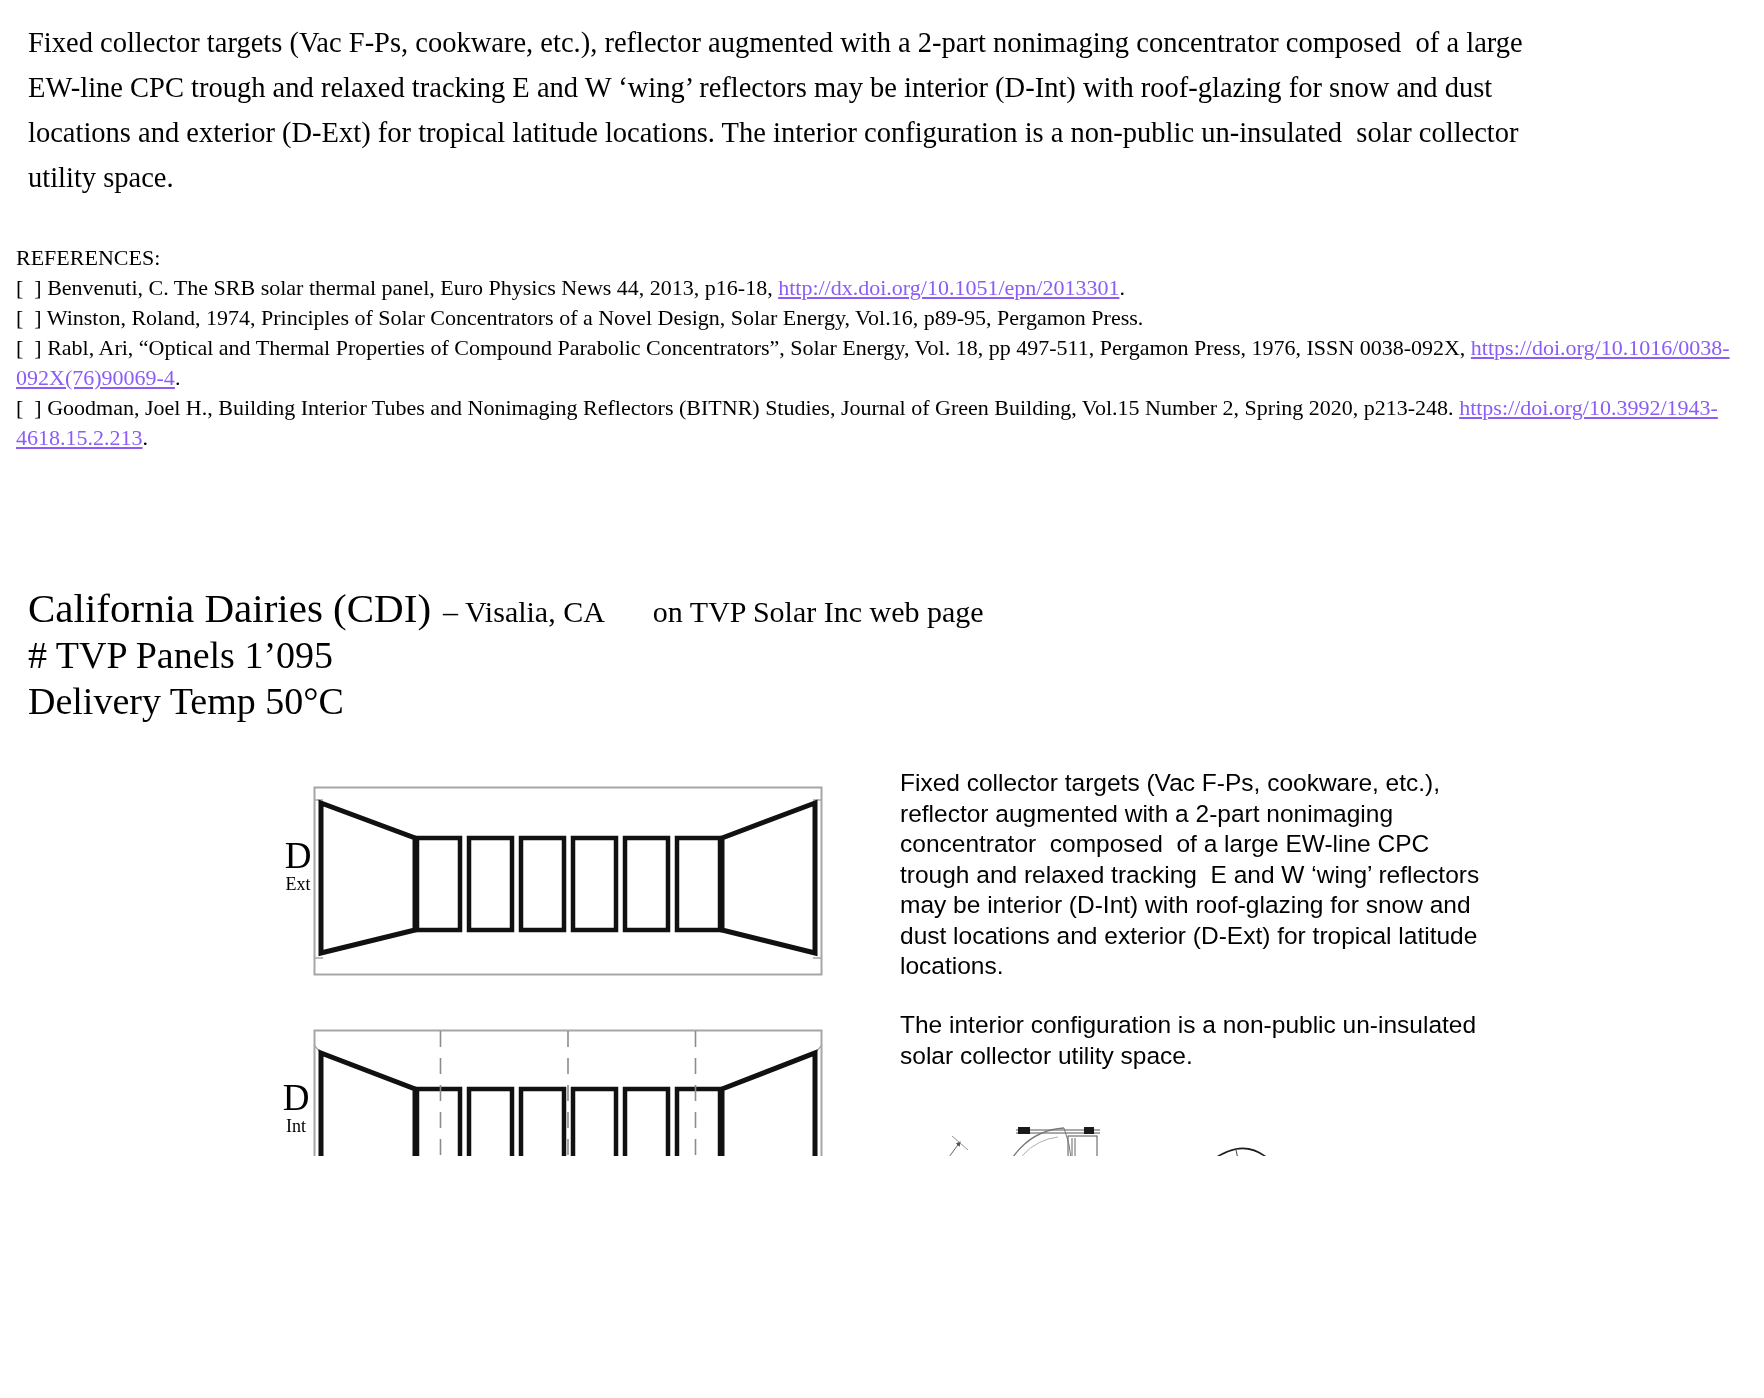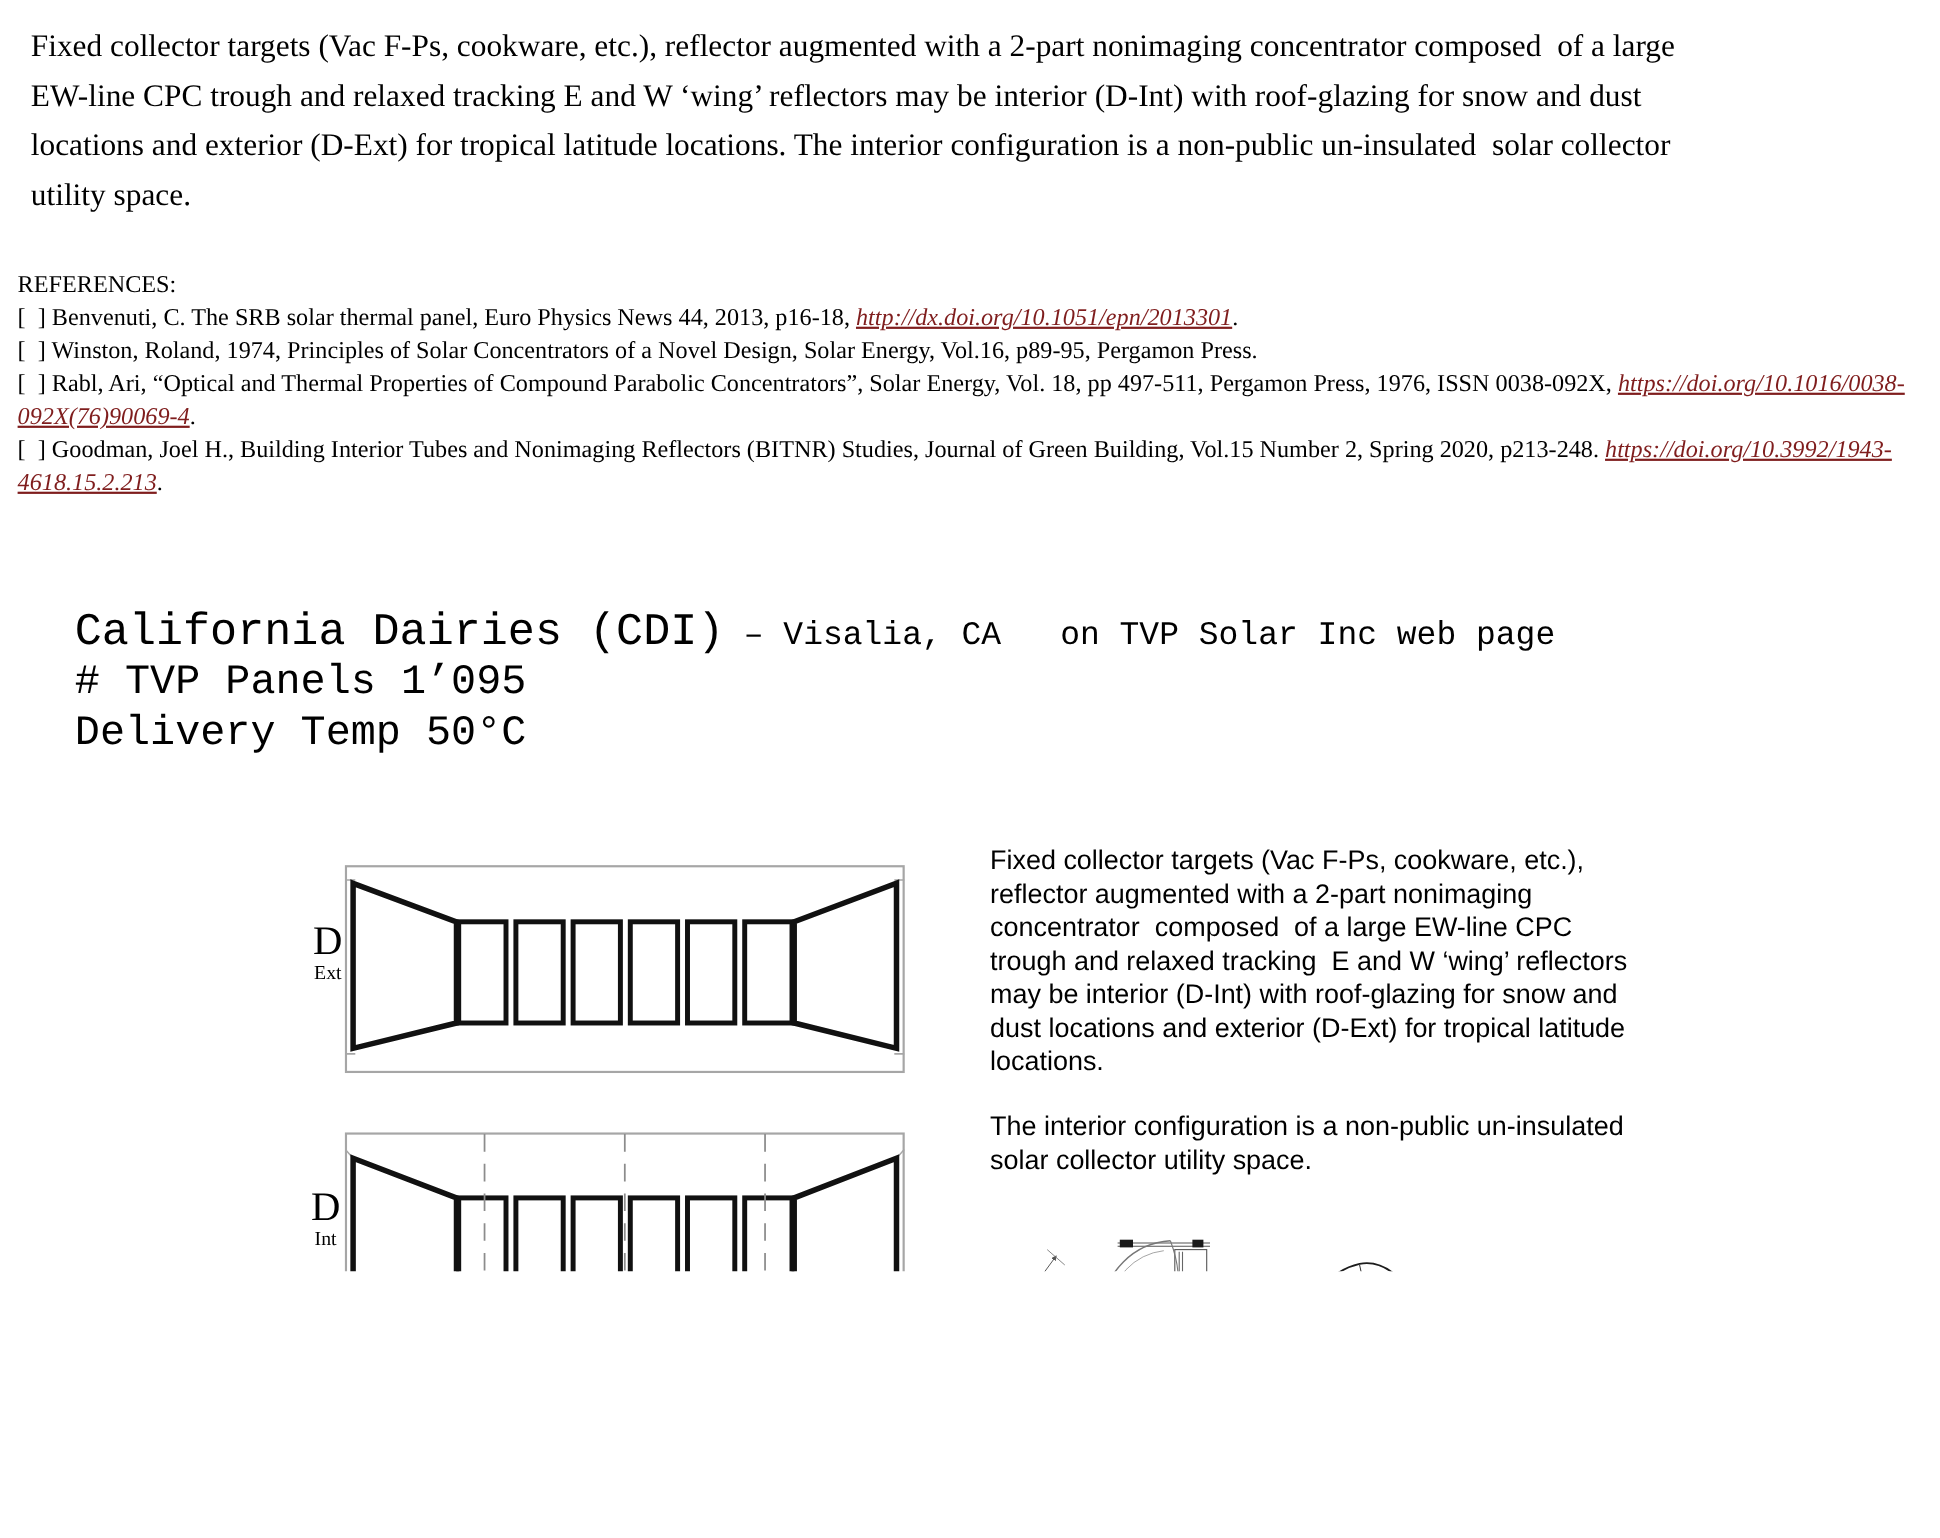--- a/index.html
+++ b/index.html
@@ -9,23 +9,23 @@
   }
   
   .intro {
     position:absolute; left:28px; top:20px; width:1512px;
     font-size:28.5px; line-height:45px; white-space:pre-wrap;
   }
   
   .refs { position:absolute; left:16px; top:243px; width:1722px; font-size:22px; line-height:30px; }
   .refs .heading { white-space:pre-wrap; }
   .refs .ref { white-space:pre-wrap; }
-  .refs a { color:#7f1d1d; text-decoration:underline; cursor:pointer;font-style:italic; }
-  
-  .project { position:absolute; left:28px; top:552px; font-family:Liberation Mono, monospace;margin-left:40px; }
+  .refs a { color:#8b5cf6; text-decoration:underline; cursor:pointer; }
+  
+  .project { position:absolute; left:28px; top:584px; font-family:Liberation Serif, serif; }
   .project .row1 { white-space:nowrap; }
   .project .title { font-size:41px; }
   .project .subtitle { font-size:30px; margin-left:8px; }
   .project .note { font-size:30px; margin-left:44px; }
   .project .pline { font-size:38px; line-height:46px; }
   
   .dlabel { position:absolute; text-align:center; }
   .dlabel .big { font-size:37px; line-height:36px; display:block; }
   .dlabel .small { font-size:18px; line-height:20px; display:block; }
   .dlabel-ext { left:278px; top:838px; width:40px; }

